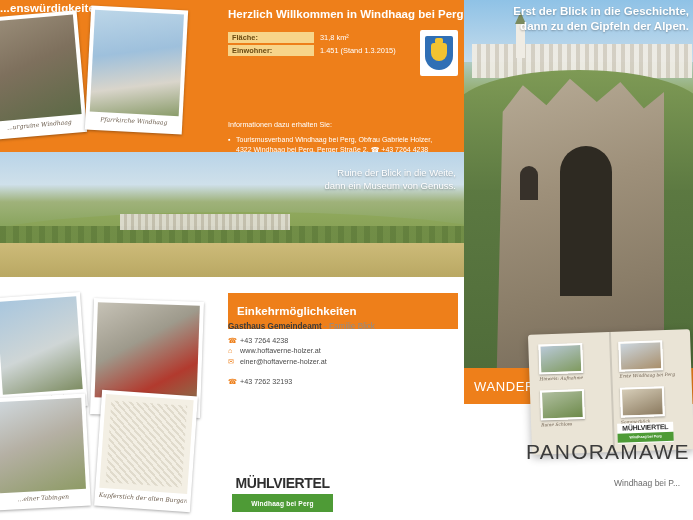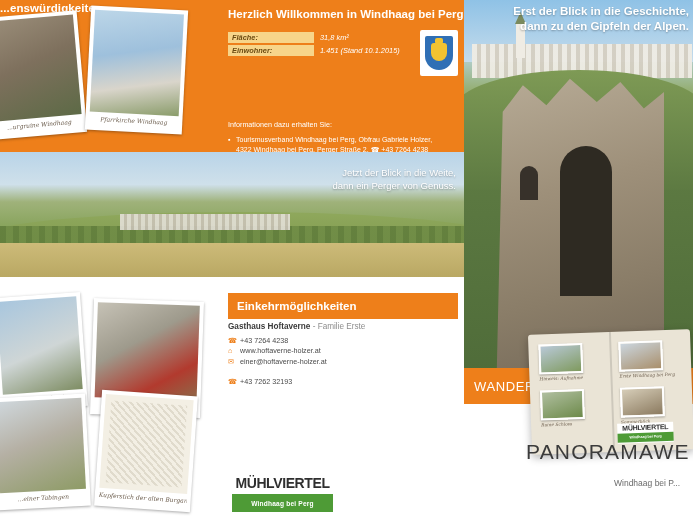--- a/index.html
+++ b/index.html
@@ -35,21 +35,21 @@
     position: absolute; left: 228px; top: 8px; width: 232px;
     color: #ffffff; font-size: 11.5px; font-weight: bold;
     white-space: nowrap;
   }
 
   
   .facts {
     position: absolute; left: 228px; top: 32px; width: 186px;
     font-size: 7.4px; color: #3b3b3b;
   }
-  .facts-row { display: flex; align-items: flex-start; margin-bottom: 2px; height: 11px; font-style: italic; }
+  .facts-row { display: flex; align-items: flex-start; margin-bottom: 2px; height: 11px; }
   .facts-key {
     width: 86px; background: #f7d58a; color: #6a4a12; font-weight: bold;
     padding: 1px 4px; line-height: 9px;
   }
   .facts-val { padding: 1px 6px; line-height: 9px; color: #ffffff; }
 
   
   .crest {
     position: absolute; left: 420px; top: 30px; width: 38px; height: 46px;
     background: #ffffff; border-radius: 2px;
@@ -106,21 +106,21 @@
     opacity: .9;
   }
   .pano-text {
     position: absolute; right: 8px; top: 14px; width: 230px; text-align: right;
     color: #ffffff; font-size: 9.5px; line-height: 13px;
     text-shadow: 0 1px 2px rgba(0,0,0,.35);
   }
 
   
   .einkehr-bar {
-    position: absolute; left: 228px; top: 293px; width: 230px; height: 26px;
+    position: absolute; left: 228px; top: 293px; width: 230px; height: 36px;
     background: #ee7f1a; color: #fff; font-weight: bold; font-size: 11.5px;
     display: flex; align-items: center; padding-left: 9px; text-align: right;
   }
   .einkehr-body {
     position: absolute; left: 228px; top: 322px; width: 232px;
     font-size: 7.2px; color: #4a4a4a; line-height: 10.5px;
   }
   .gasthaus-name { font-size: 8.2px; color: #3b3b3b; margin-bottom: 3px; }
   .gasthaus-name b { font-weight: bold; }
   .gasthaus-name span { color: #8d8d8d; }
@@ -294,21 +294,21 @@
     <div class="band-title-left">...enswürdigkeiten</div>
     <div class="band-title-main">Herzlich Willkommen in Windhaag bei Perg!</div>
 
     <div class="facts">
       <div class="facts-row">
         <div class="facts-key">Fläche:</div>
         <div class="facts-val">31,8 km²</div>
       </div>
       <div class="facts-row">
         <div class="facts-key">Einwohner:</div>
-        <div class="facts-val">1.451 (Stand 10.1.2015)</div>
+        <div class="facts-val">1.451 (Stand 1.3.2015)</div>
       </div>
     </div>
 
     <div class="crest">
       <div class="crest-shield"></div>
     </div>
 
     <div class="info-block">
       <div class="intro">Informationen dazu erhalten Sie:</div>
 
@@ -328,32 +328,32 @@
         </div>
       </div>
     </div>
 
     <div class="panorama">
       <div class="pano-hill"></div>
       <div class="pano-trees"></div>
       <div class="pano-town"></div>
       <div class="pano-field"></div>
       <div class="pano-text">
-        <div>Jetzt der Blick in die Weite,</div>
-        <div>dann ein Perger von Genuss.</div>
+        <div>Ruine der Blick in die Weite,</div>
+        <div>dann ein Museum von Genuss.</div>
       </div>
     </div>
 
     <div class="einkehr-bar">Einkehrmöglichkeiten</div>
     <div class="einkehr-body">
 
       <div>
         <div class="gasthaus-name">
-          <b>Gasthaus Hoftaverne</b>
-          <span>- Familie Erste</span>
+          <b>Gasthaus Gemeindeamt</b>
+          <span>- Familie Blick</span>
         </div>
         <div class="contact-line">
           <span class="contact-ico">☎</span>
           <span>+43 7264 4238</span>
         </div>
         <div class="contact-line">
           <span class="contact-ico">⌂</span>
           <span>www.hoftaverne-holzer.at</span>
         </div>
         <div class="contact-line">

